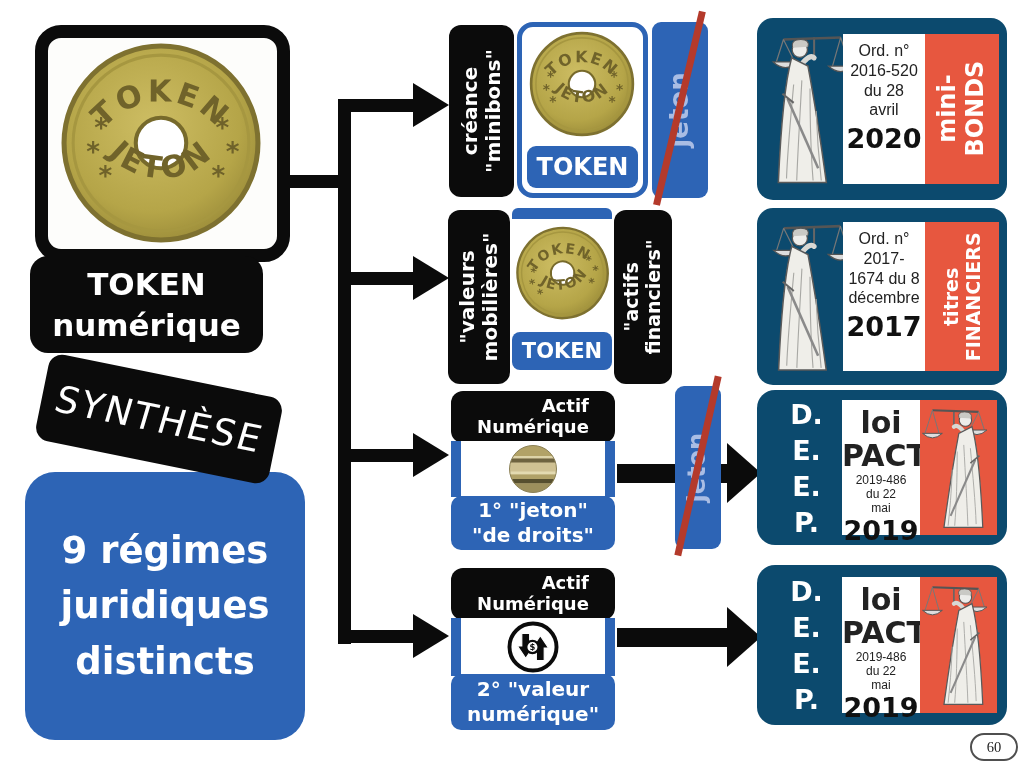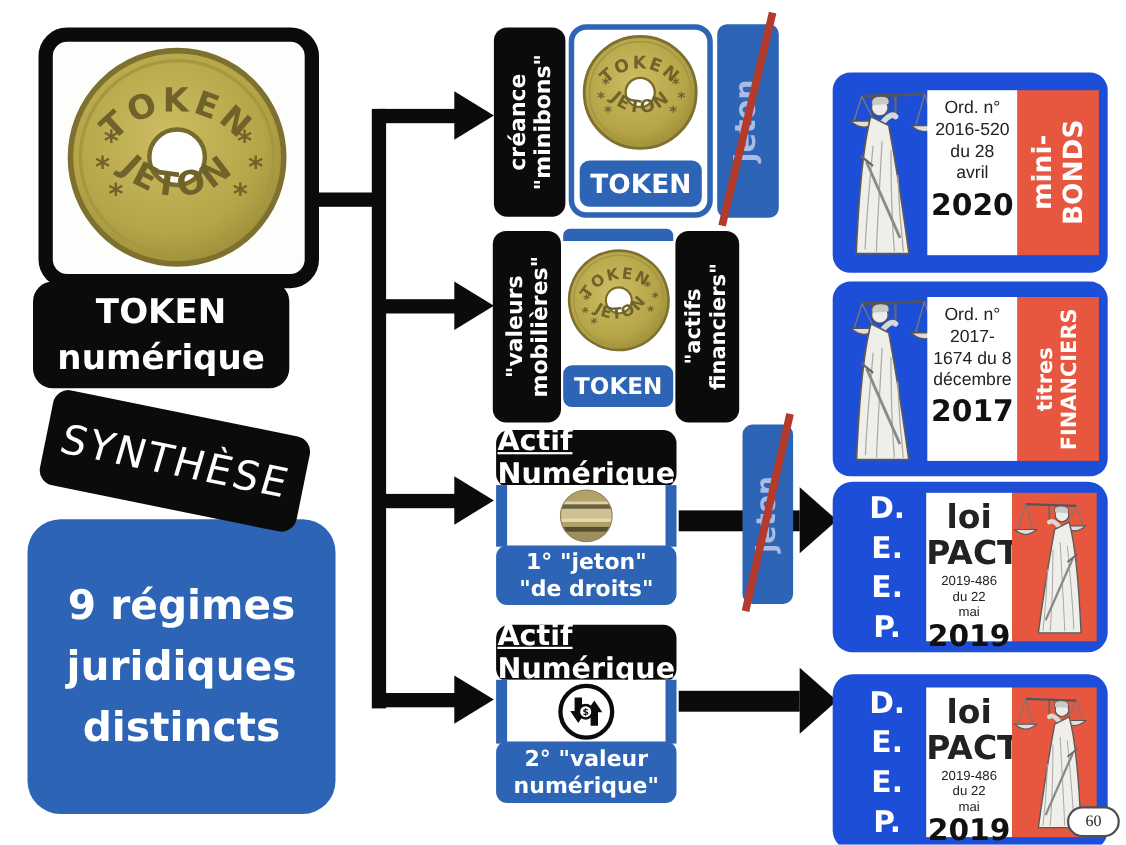--- a/index.html
+++ b/index.html
@@ -38,26 +38,26 @@
   .midbox{background:#fff;}
   .token-pill{position:absolute;background:#2d64b5;color:#fff;font-weight:700;
     display:flex;align-items:center;justify-content:center;}
   .crossbox{border-radius:9px;position:relative;}
   .crossbox .vt{color:#a9bde4;font-weight:700;}
   .strike{position:absolute;left:0;top:0;width:100%;height:100%;overflow:visible;}
   .caption-pill{background:#2d64b5;color:#fff;border-radius:10px;font-weight:700;
     display:flex;align-items:center;justify-content:center;text-align:center;
     font-size:20px;line-height:1.25;}
   .an-head{border-radius:12px;display:flex;align-items:center;justify-content:center;
-    text-align:left;font-weight:700;font-size:26px;line-height:1.15;text-decoration:underline;}
+    text-align:right;font-weight:700;font-size:18px;line-height:1.15;}
   .an-mid{background:#fff;border-left:10px solid #2d64b5;border-right:10px solid #2d64b5;
     display:flex;align-items:center;justify-content:center;}
 
   
-  .card{background:#1d4ed8;border-radius:16px;margin-top:48px;}
+  .card{background:#0c4a6e;border-radius:16px;}
   .panel-white{position:absolute;background:#fff;color:#222;text-align:center;
     font-family:"Liberation Sans",sans-serif;}
   .panel-red{position:absolute;background:#e7573f;color:#fff;}
   .ref-text{font-size:16px;line-height:1.24;padding-top:7px;}
   .year-text{font-family:"DejaVu Sans",sans-serif;font-weight:700;font-size:27px;color:#111;margin-top:3px;}
   .red-vt{color:#fff;font-weight:700;}
   .deep{position:absolute;color:#fff;font-weight:700;font-size:27px;line-height:36px;
     text-align:center;white-space:pre-line;}
   .law-text{font-weight:700;font-size:30px;line-height:1.1;padding-top:6px;}
   .ref-small{font-size:12px;line-height:1.18;margin-top:1px;}

